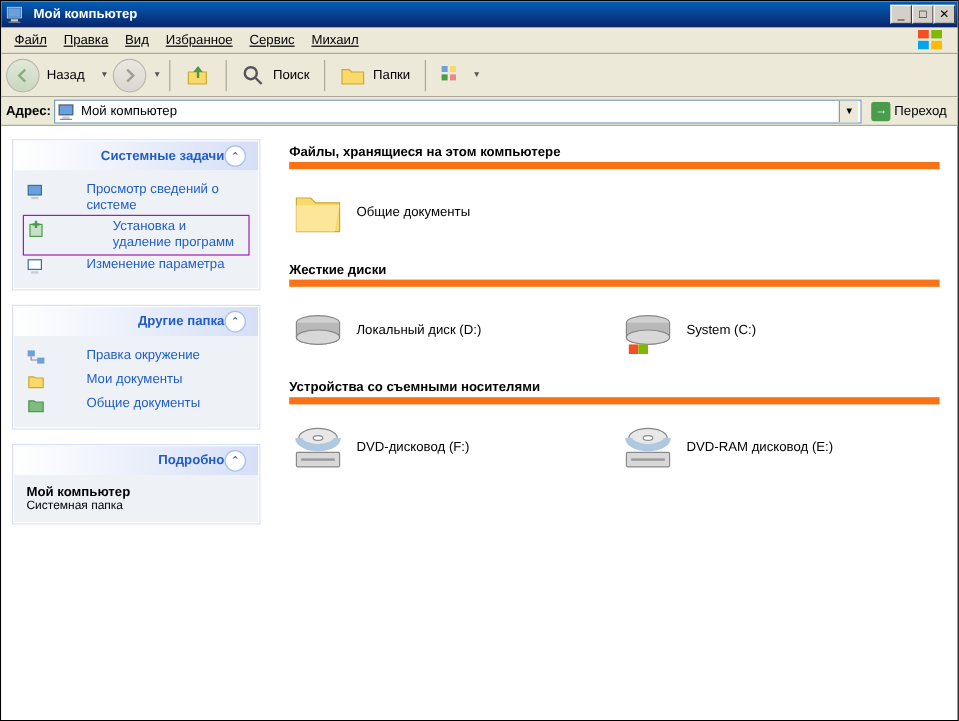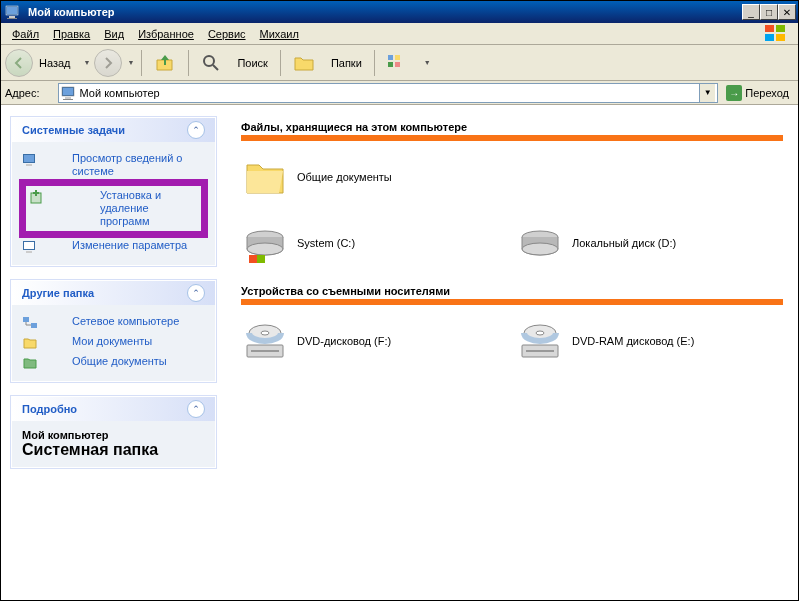--- a/index.html
+++ b/index.html
@@ -18,46 +18,46 @@
 .logo-box { width: 36px; display: flex; align-items: center; justify-content: center; }
 
 .toolbar { background: #ece9d8; height: 36px; display: flex; align-items: center; padding: 0 4px; border-bottom: 1px solid #aca899; gap: 4px; }
 .nav-btn { width: 28px; height: 28px; border-radius: 50%; display: flex; align-items: center; justify-content: center; font-size: 14px; cursor: pointer; }
 .nav-btn.disabled { opacity: 0.5; }
 .nav-back { background: linear-gradient(to bottom, #d8e8d8, #a8c8a8); border: 1px solid #888; }
 .nav-fwd { background: linear-gradient(to bottom, #e8e8e8, #c8c8c8); border: 1px solid #888; }
 .nav-text { font-size: 11px; margin-left: 2px; margin-right: 8px; color: #000; }
 .dropdown-arrow { font-size: 7px; color: #555; margin-left: 1px; cursor: pointer; }
 .sep { width: 1px; height: 26px; background: #aca899; margin: 0 3px; }
-.tool-btn { display: flex; align-items: center; gap: 16px; padding: 2px 5px; cursor: pointer; }
+.tool-btn { display: flex; align-items: center; gap: 6px; padding: 2px 5px; cursor: pointer; }
 
 .addrbar { background: #ece9d8; height: 24px; display: flex; align-items: center; padding: 0 4px; border-bottom: 1px solid #aca899; gap: 3px; }
-.addr-label { font-size: 11px; margin-right: 15px; }
+.addr-label { font-size: 11px; margin-right: 0; font-weight: bold; }
 .addr-input-wrap { flex: 1; display: flex; align-items: center; background: #fff; border: 1px solid #7f9db9; height: 20px; padding: 0 2px; }
 .addr-icon { width: 16px; height: 16px; margin-right: 3px; display: flex; align-items: center; justify-content: center; }
 .addr-text { flex: 1; font-size: 11px; }
 .addr-drop { width: 16px; height: 18px; background: #ece9d8; border-left: 1px solid #7f9db9; display: flex; align-items: center; justify-content: center; font-size: 8px; cursor: pointer; }
 .go-btn { display: flex; align-items: center; gap: 3px; padding: 1px 5px; cursor: pointer; }
 .go-arrow { width: 16px; height: 16px; background: #4a9b4a; border-radius: 2px; display: flex; align-items: center; justify-content: center; color: #fff; font-size: 10px; }
 
 .content { display: flex; height: calc(601px - 22px - 22px - 36px - 24px - 2px); }
 
 .sidebar { width: 225px; padding: 12px 10px; background: #fff; }
 .panel { border: 1px solid #fff; margin-bottom: 14px; background: #eef2f7; border: 1px solid #fff; box-shadow: 0 0 0 1px #d6dff7; }
-.panel-header { background: linear-gradient(to right, #ffffff, #d6dff7); height: 24px; display: flex; align-items: center; justify-content: space-between; padding: 0 10px; cursor: pointer; gap: 26px; }
+.panel-header { background: linear-gradient(to right, #ffffff, #d6dff7); height: 24px; display: flex; align-items: center; justify-content: flex-end; padding: 0 10px; cursor: pointer; }
 .panel-title { font-weight: bold; font-size: 11px; color: #215dc6; }
 .panel-title.sub { color: #215dc6; }
 .panel-chevron { width: 18px; height: 18px; border-radius: 50%; background: #fff; border: 1px solid #a6c2e7; display: flex; align-items: center; justify-content: center; font-size: 9px; color: #35599c; }
 .panel-body { padding: 8px 10px; background: #eef2f7; }
 .task-item { display: flex; align-items: flex-start; gap: 6px; padding: 2px 0; cursor: pointer; color: #215dc6; }
-.task-item.highlighted { border: 7px solid #a21caf; padding: 3px 3px; margin: -1px -3px; gap: 27px; }
+.task-item.highlighted { border: 1px solid #a21caf; padding: 3px 3px; margin: -1px -3px; gap: 27px; }
 .task-icon { width: 16px; height: 16px; flex-shrink: 0; display: flex; align-items: center; justify-content: center; }
 .task-text { font-size: 11px; line-height: 13px; padding-left: 28px; }
 .bold-text { font-weight: bold; color: #000; }
-.sub-text { color: #000; font-size: 16px; font-weight: bold; }
+.sub-text { color: #000; font-size: 10px; }
 
 .main { flex: 1; padding: 10px 15px; overflow: auto; }
 .section-header { font-weight: bold; font-size: 11px; border-bottom: 6px solid #f97316; padding-bottom: 2px; margin-bottom: 12px; margin-top: 6px; }
 .items-row { display: flex; gap: 40px; margin-bottom: 18px; flex-wrap: wrap; }
 .item { display: flex; align-items: center; gap: 8px; width: 235px; cursor: pointer; }
 .item-icon { width: 48px; height: 48px; display: flex; align-items: center; justify-content: center; flex-shrink: 0; }
 .item-label { font-size: 11px; }
 
 
 svg { display: block; }
@@ -220,21 +220,21 @@
       </div>
       <div class="panel-body">
         <div class="task-item">
           <span class="task-icon">
               <svg width="16" height="16" viewBox="0 0 16 16">
                 <rect x="1" y="2" width="6" height="5" fill="#6ca0dc"></rect>
                 <rect x="9" y="8" width="6" height="5" fill="#6ca0dc"></rect>
                 <path d="M4 7 L4 10 L9 10" stroke="#888" fill="none"></path>
               </svg>
             </span>
-          <span class="task-text">Сетевое компьютере</span>
+          <span class="task-text">Правка окружение</span>
         </div>
         <div class="task-item">
           <span class="task-icon">
               <svg width="16" height="16" viewBox="0 0 16 16">
                 <path d="M2 4 L2 13 L14 13 L14 5 L8 5 L6 4 Z" fill="#f8d96a" stroke="#c9a83a"></path>
               </svg>
             </span>
           <span class="task-text">Мои документы</span>
         </div>
         <div class="task-item">
@@ -269,43 +269,44 @@
         <span class="item-icon">
           <svg width="48" height="48" viewBox="0 0 48 48">
               <path d="M6 12 L6 40 L42 40 L42 16 L22 16 L18 12 Z" fill="#f8d96a" stroke="#c9a83a" stroke-width="1"></path>
               <path d="M6 18 L42 18 L38 40 L6 40 Z" fill="#fce699"></path>
             </svg>
         </span>
         <span class="item-label">Общие документы</span>
       </div>
     </div>
 
+    <div class="section-header">Жесткие диски</div>
     <div class="items-row">
+      <div class="item">
+        <span class="item-icon">
+          <svg width="48" height="48" viewBox="0 0 48 48">
+              <ellipse cx="24" cy="18" rx="18" ry="6" fill="#d0d0d0" stroke="#888"></ellipse>
+              <path d="M6 18 L6 30 A18 6 0 0 0 42 30 L42 18" fill="#b8b8b8" stroke="#888"></path>
+              <ellipse cx="24" cy="30" rx="18" ry="6" fill="#d8d8d8" stroke="#888"></ellipse>
+            </svg>
+        </span>
+        <span class="item-label">Локальный диск (D:)</span>
+      </div>
       <div class="item">
         <span class="item-icon">
           <svg width="48" height="48" viewBox="0 0 48 48">
               <ellipse cx="24" cy="18" rx="18" ry="6" fill="#d0d0d0" stroke="#888"></ellipse>
               <path d="M6 18 L6 30 A18 6 0 0 0 42 30 L42 18" fill="#b8b8b8" stroke="#888"></path>
               <ellipse cx="24" cy="30" rx="18" ry="6" fill="#d8d8d8" stroke="#888"></ellipse>
               <rect x="8" y="36" width="8" height="8" fill="#f25022"></rect>
               <rect x="16" y="36" width="8" height="8" fill="#7fba00"></rect>
             </svg>
         </span>
         <span class="item-label">System (C:)</span>
       </div>
-      <div class="item">
-        <span class="item-icon">
-          <svg width="48" height="48" viewBox="0 0 48 48">
-              <ellipse cx="24" cy="18" rx="18" ry="6" fill="#d0d0d0" stroke="#888"></ellipse>
-              <path d="M6 18 L6 30 A18 6 0 0 0 42 30 L42 18" fill="#b8b8b8" stroke="#888"></path>
-              <ellipse cx="24" cy="30" rx="18" ry="6" fill="#d8d8d8" stroke="#888"></ellipse>
-            </svg>
-        </span>
-        <span class="item-label">Локальный диск (D:)</span>
-      </div>
     </div>
 
     <div class="section-header">Устройства со съемными носителями</div>
     <div class="items-row">
       <div class="item">
         <span class="item-icon">
           <svg width="48" height="48" viewBox="0 0 48 48">
               <ellipse cx="24" cy="16" rx="16" ry="8" fill="#e8e8e8" stroke="#888"></ellipse>
               <ellipse cx="24" cy="16" rx="4" ry="2" fill="#fff" stroke="#888"></ellipse>
               <path d="M8 16 A16 8 0 0 0 40 16" fill="none" stroke="#b0c8e0" stroke-width="6"></path>

